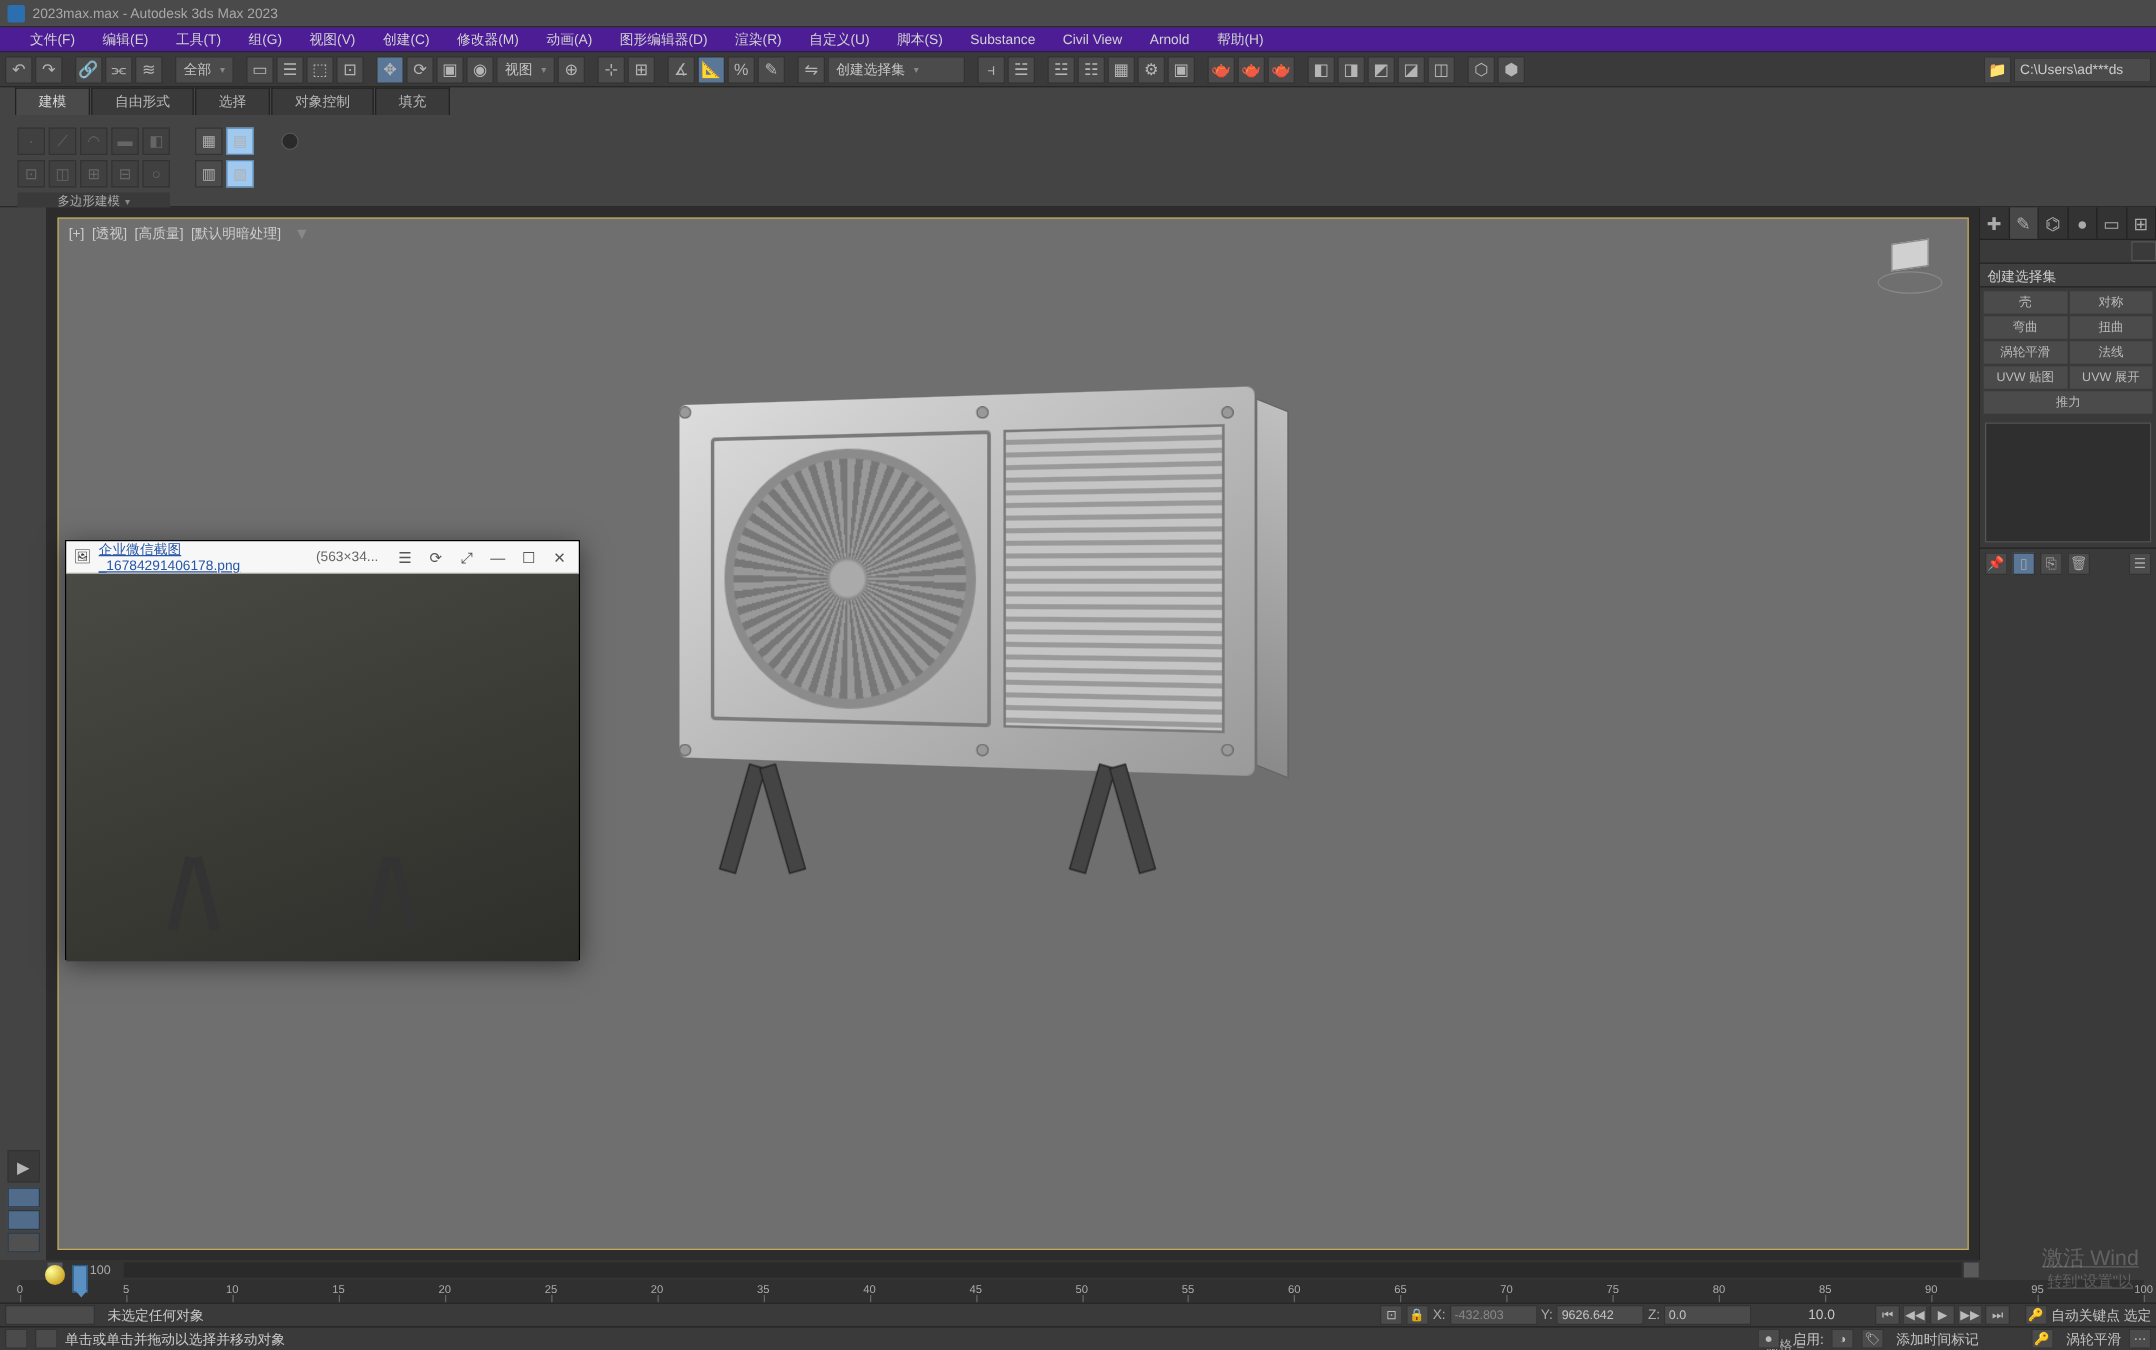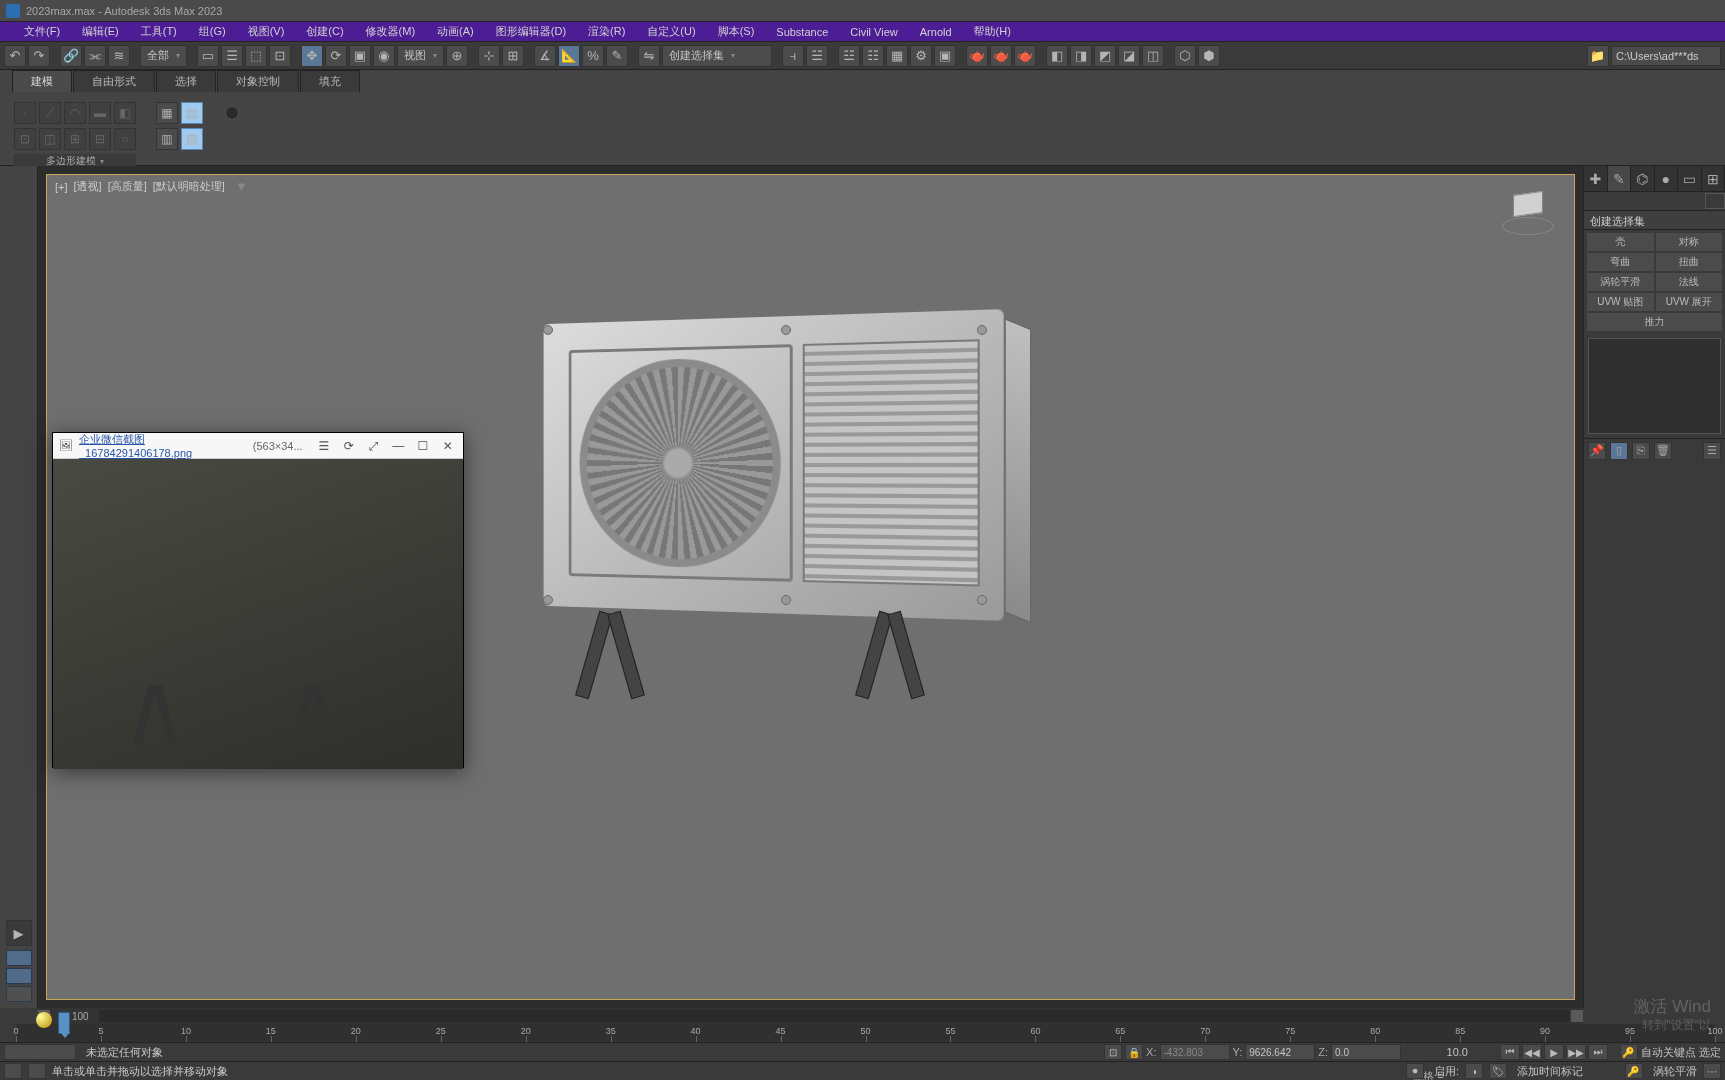--- a/index.html
+++ b/index.html
@@ -128,21 +128,21 @@
 .statusbar .row1 .prompt{width:72px;height:16px;background:#4b4b4b;border:1px solid #333;margin-right:4px;}
 .statusbar .sel-text{color:#ccc;}
 .coords{display:flex;gap:3px;align-items:center;margin-left:auto;}
 .coord-lbl{color:#aaa;font-size:11px;}
 .coord-box{width:70px;height:16px;background:#4b4b4b;border:1px solid #333;font-size:10px;padding:0 3px;display:flex;align-items:center;text-align:left;}
 .coord-box.ro{color:#888;}
 .grid-lbl{margin-left:8px;margin-top:48px;}
 .play-ctrls{display:flex;gap:2px;}
 .play-btn{width:20px;height:16px;background:#4b4b4b;border:1px solid #333;display:flex;align-items:center;justify-content:center;font-size:10px;color:#bbb;cursor:pointer;}
 .sb-btn{width:18px;height:16px;background:#4b4b4b;border:1px solid #333;display:flex;align-items:center;justify-content:center;font-size:10px;color:#bbb;cursor:pointer;}
-.right-watermark{position:absolute;right:14px;bottom:48px;color:rgba(220,220,220,.25);font-size:17px;pointer-events:none;text-align:right;line-height:1.2;}
+.right-watermark{position:absolute;right:14px;bottom:48px;color:rgba(220,220,220,.25);font-size:17px;pointer-events:none;text-align:center;line-height:1.2;text-decoration:underline;}
 .statusbar .row2 .sq{width:18px;height:16px;background:#4b4b4b;border:1px solid #333;}
 .statusbar .row2 .txt{color:#ccc;}
 .statusbar .row2 .rtext{margin-left:4px;}
 </style>
 </head>
 <body>
 
 <div class="titlebar">
   <div class="doc-icon"></div>
   <div class="title-text">2023max.max - Autodesk 3ds Max 2023</div>

